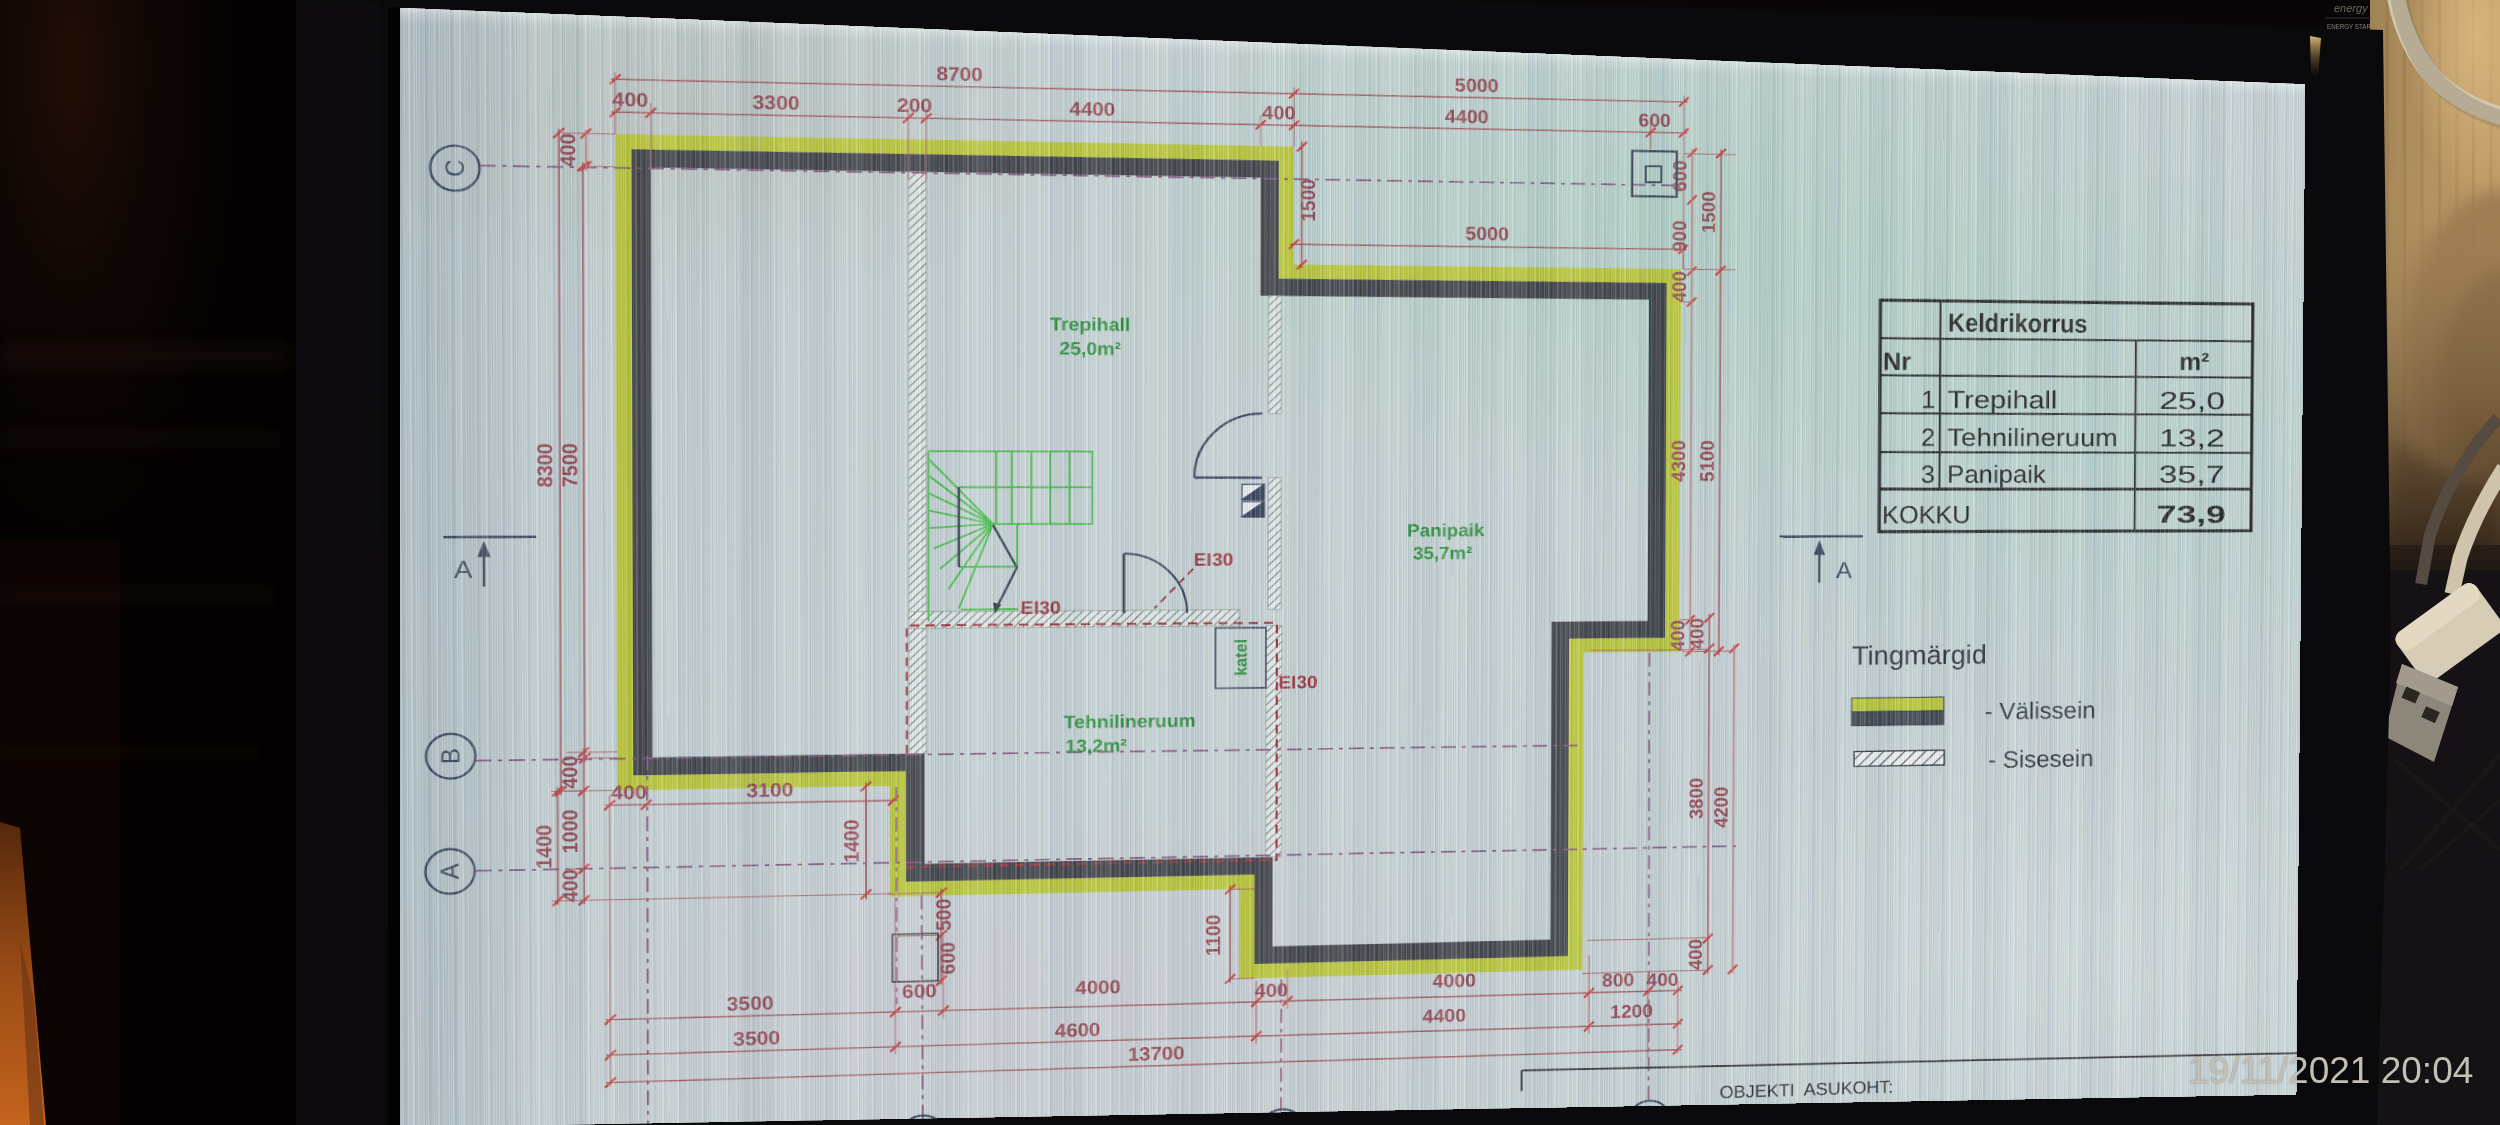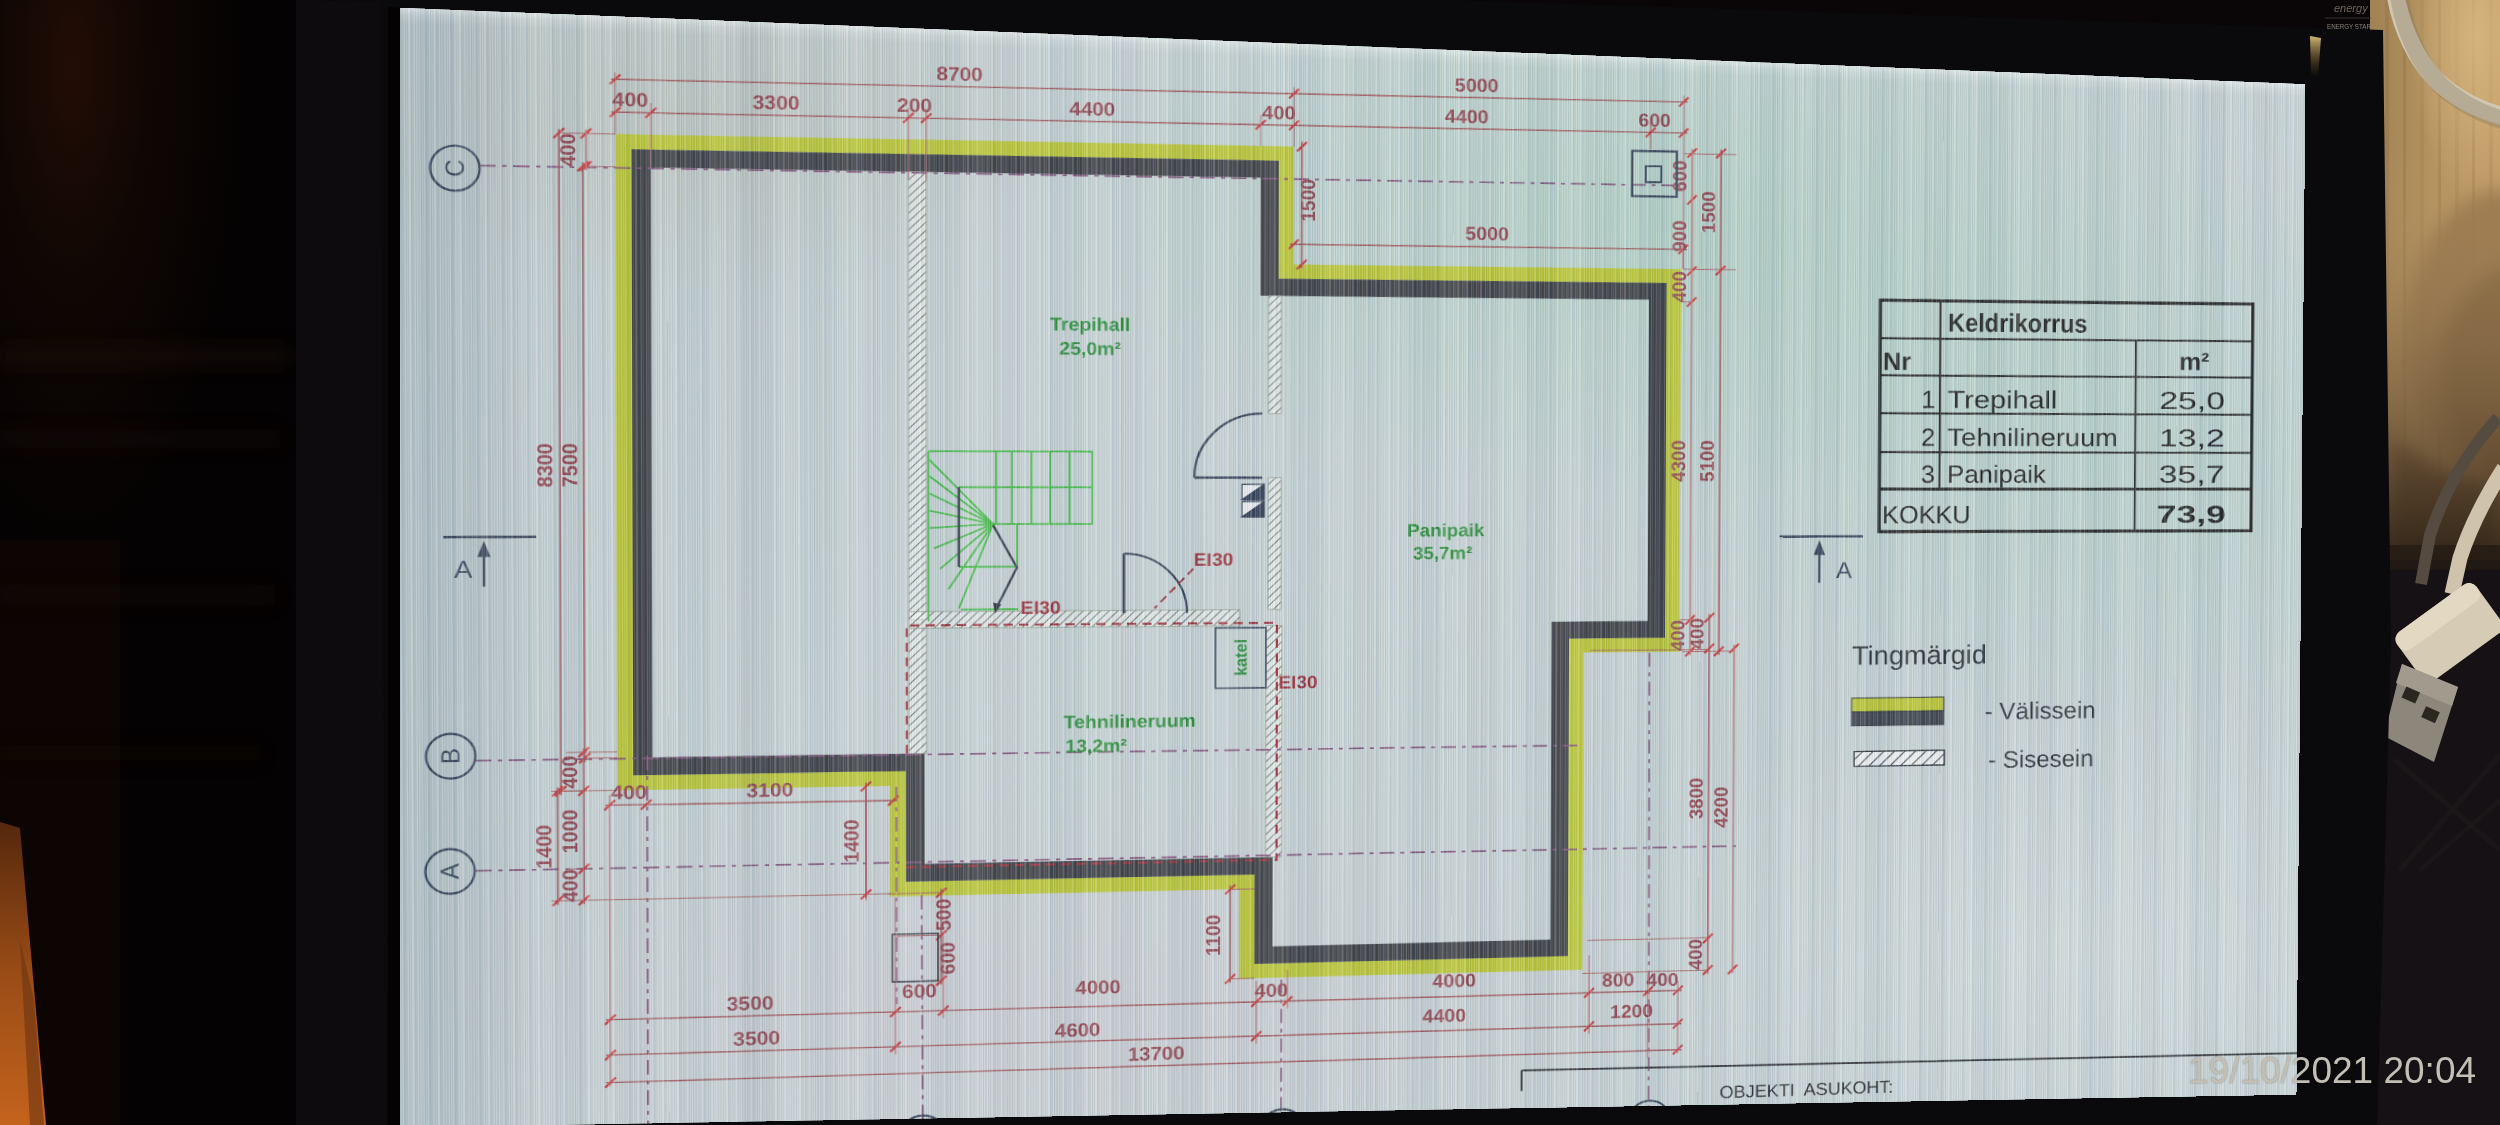--- a/index.html
+++ b/index.html
@@ -516,14 +516,14 @@
 <path d="M296,0 L1452,0 L2383,30 L2391,645 L2377,1125 L296,1125 Z M388,7 L2306,84 L2297,1095 L393,1128 L388,1125 Z" fill="#0a090b" fill-rule="evenodd"></path>
 <path d="M296,0 L380,2 L386,1125 L296,1125 Z" fill="#0d0b0e"></path>
 
 <path d="M2310,36 L2321,38 L2318,78 L2311,74 Z" fill="url(#goldg)" opacity="0.9"></path>
 
 <text x="2327" y="29" font-size="8" fill="#88837a" textLength="44" lengthAdjust="spacingAndGlyphs">ENERGY STAR</text>
 <text x="2334" y="12" font-size="11" fill="#6f665a" font-style="italic" font-family="Liberation Serif,serif">energy</text>
 <line x1="2325" y1="18" x2="2371" y2="18" stroke="#45403a" stroke-width="0.8"></line>
 </svg>
 
-<div id="ts">19/10/2021 20:04</div>
+<div id="ts">19/11/2021 20:04</div>
 </div>
 
 </body></html>

